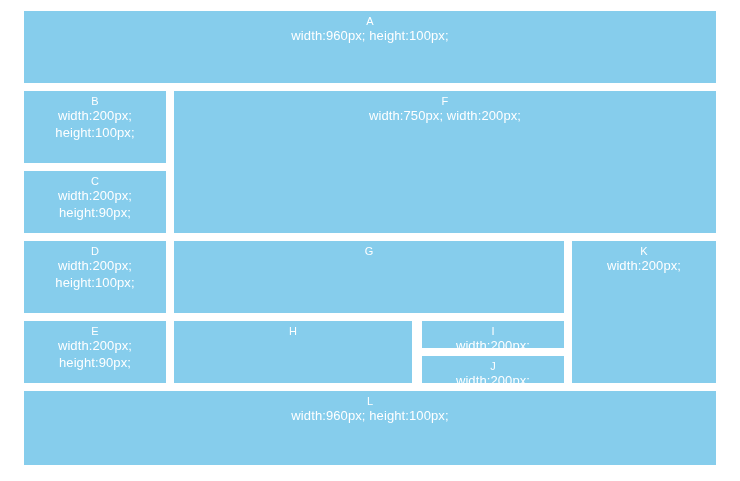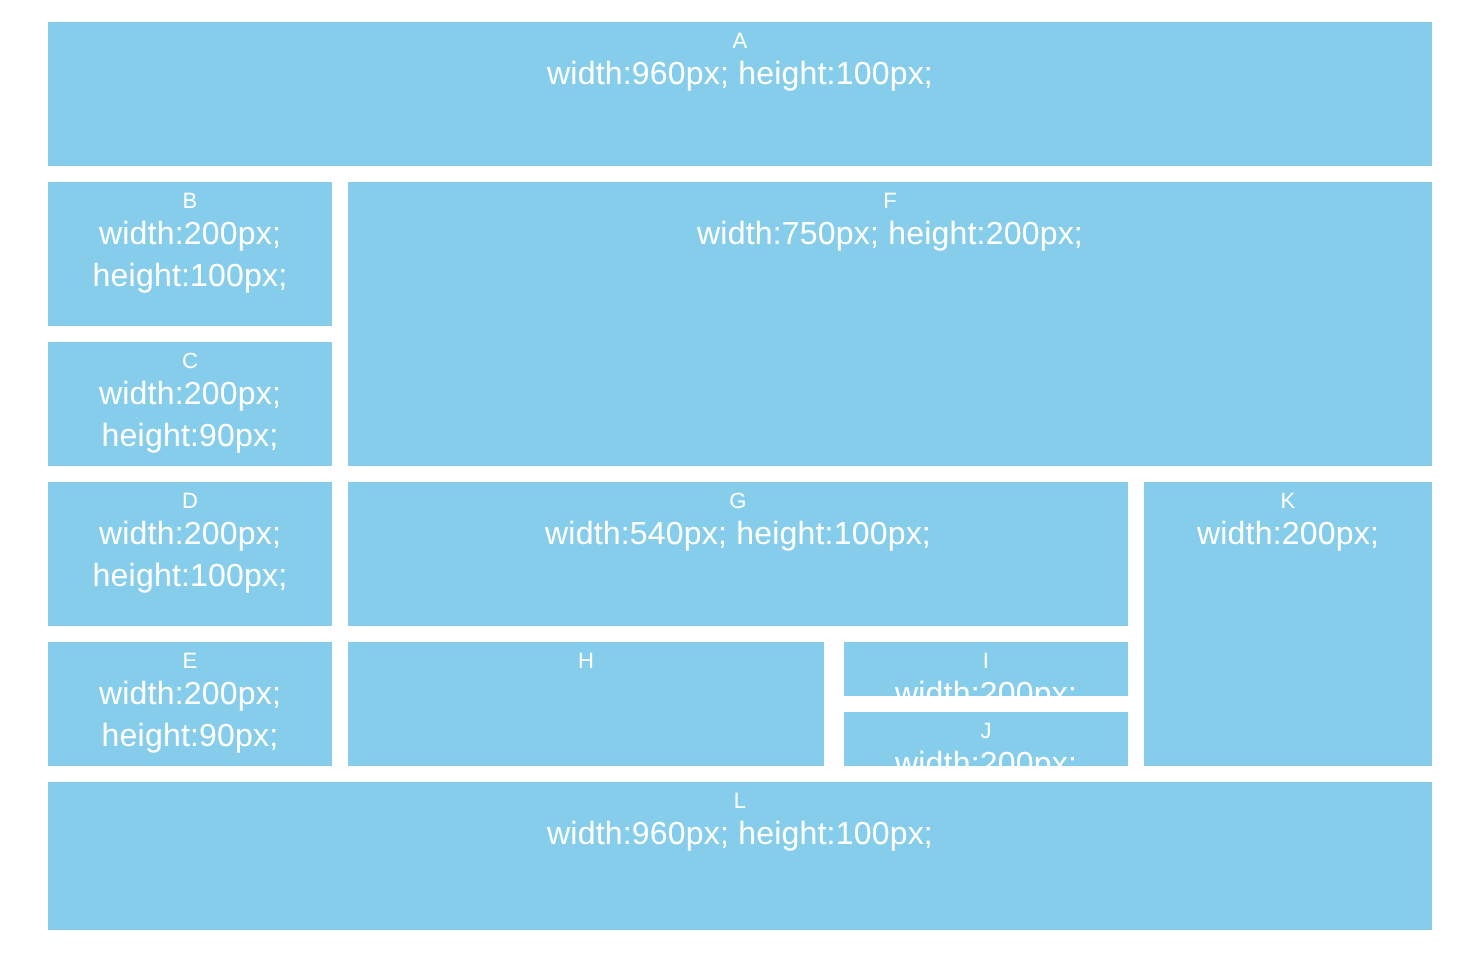--- a/index.html
+++ b/index.html
@@ -38,21 +38,21 @@
 
   .box .lbl {
     display: block;
     font-size: 11px;
     color: #ffffff;
     white-space: nowrap;
   }
 
   .box .dim {
     display: block;
-    font-size: 16px;
+    font-size: 13px;
     color: #ffffff;
     white-space: nowrap;
   }
 
   
   .box-a { left: 24px;  top: 11px;  width: 692px; height: 72px; }
 
   
   .box-b { left: 24px;  top: 91px;  width: 142px; height: 72px; }
   .box-c { left: 24px;  top: 171px; width: 142px; height: 62px; }
@@ -92,32 +92,31 @@
   </div>
 
   <div class="box box-c">
     <span class="lbl">C</span>
     <span class="dim">width:200px;</span>
     <span class="dim">height:90px;</span>
   </div>
 
   <div class="box box-f wide">
     <span class="lbl">F</span>
-    <span class="dim">width:750px; height:200px;</span>
+    <span class="dim">width:750px; width:200px;</span>
   </div>
 
   <div class="box box-d">
     <span class="lbl">D</span>
     <span class="dim">width:200px;</span>
     <span class="dim">height:100px;</span>
   </div>
 
   <div class="box box-g wide">
     <span class="lbl">G</span>
-    <span class="dim">width:540px; height:100px;</span>
   </div>
 
   <div class="box box-k">
     <span class="lbl">K</span>
     <span class="dim">width:200px;</span>
   </div>
 
   <div class="box box-e">
     <span class="lbl">E</span>
     <span class="dim">width:200px;</span>

